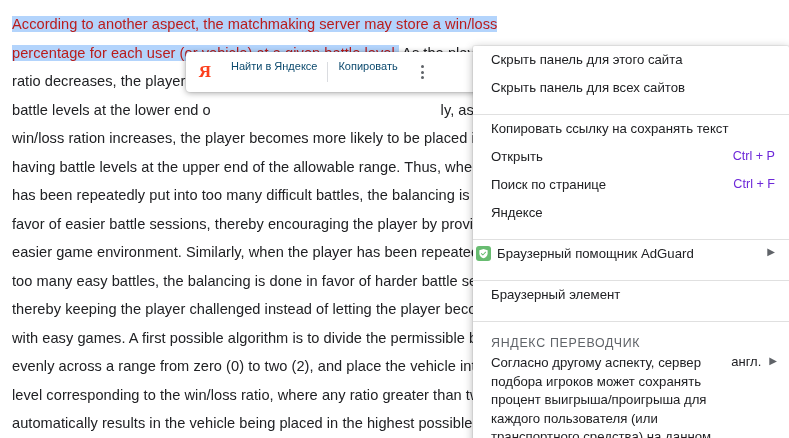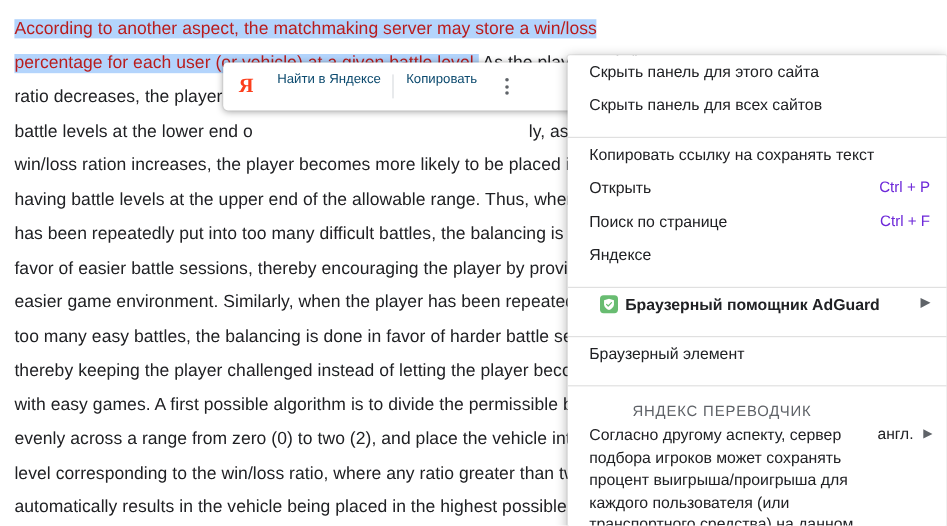--- a/index.html
+++ b/index.html
@@ -120,21 +120,21 @@
     color: #202124;
     white-space: nowrap;
     box-sizing: border-box;
   }
   #ctx-menu .mi .mi-label { flex: 1 1 auto; }
   #ctx-menu .mi .mi-accel {
     color: #6d28d9;
     font-size: 12.6px;
     margin-left: 16px;
   }
-  #ctx-menu .mi.with-icon { padding-left: 24px; font-weight: bold; }
+  #ctx-menu .mi.with-icon { padding-left: 0; }
   #ctx-menu .mi .mi-icon {
     width: 20px;
     min-width: 20px;
     display: flex;
     align-items: center;
     justify-content: center;
     margin-right: 4px;
   }
   #ctx-menu .mi .submenu-arrow {
     margin-left: 12px;
@@ -149,21 +149,20 @@
 
   
   #translator {
     padding: 2px 0 10px 0;
   }
   #translator .tr-title {
     font-size: 12.4px;
     color: #5f6368;
     letter-spacing: 0.7px;
     padding: 6px 18px 4px 18px;
-    margin-left: 36px;
   }
   #translator .tr-body {
     display: flex;
     align-items: flex-start;
     padding: 0 12px 0 18px;
   }
   #translator .tr-text {
     flex: 1 1 auto;
     font-size: 13.2px;
     line-height: 18.5px;

